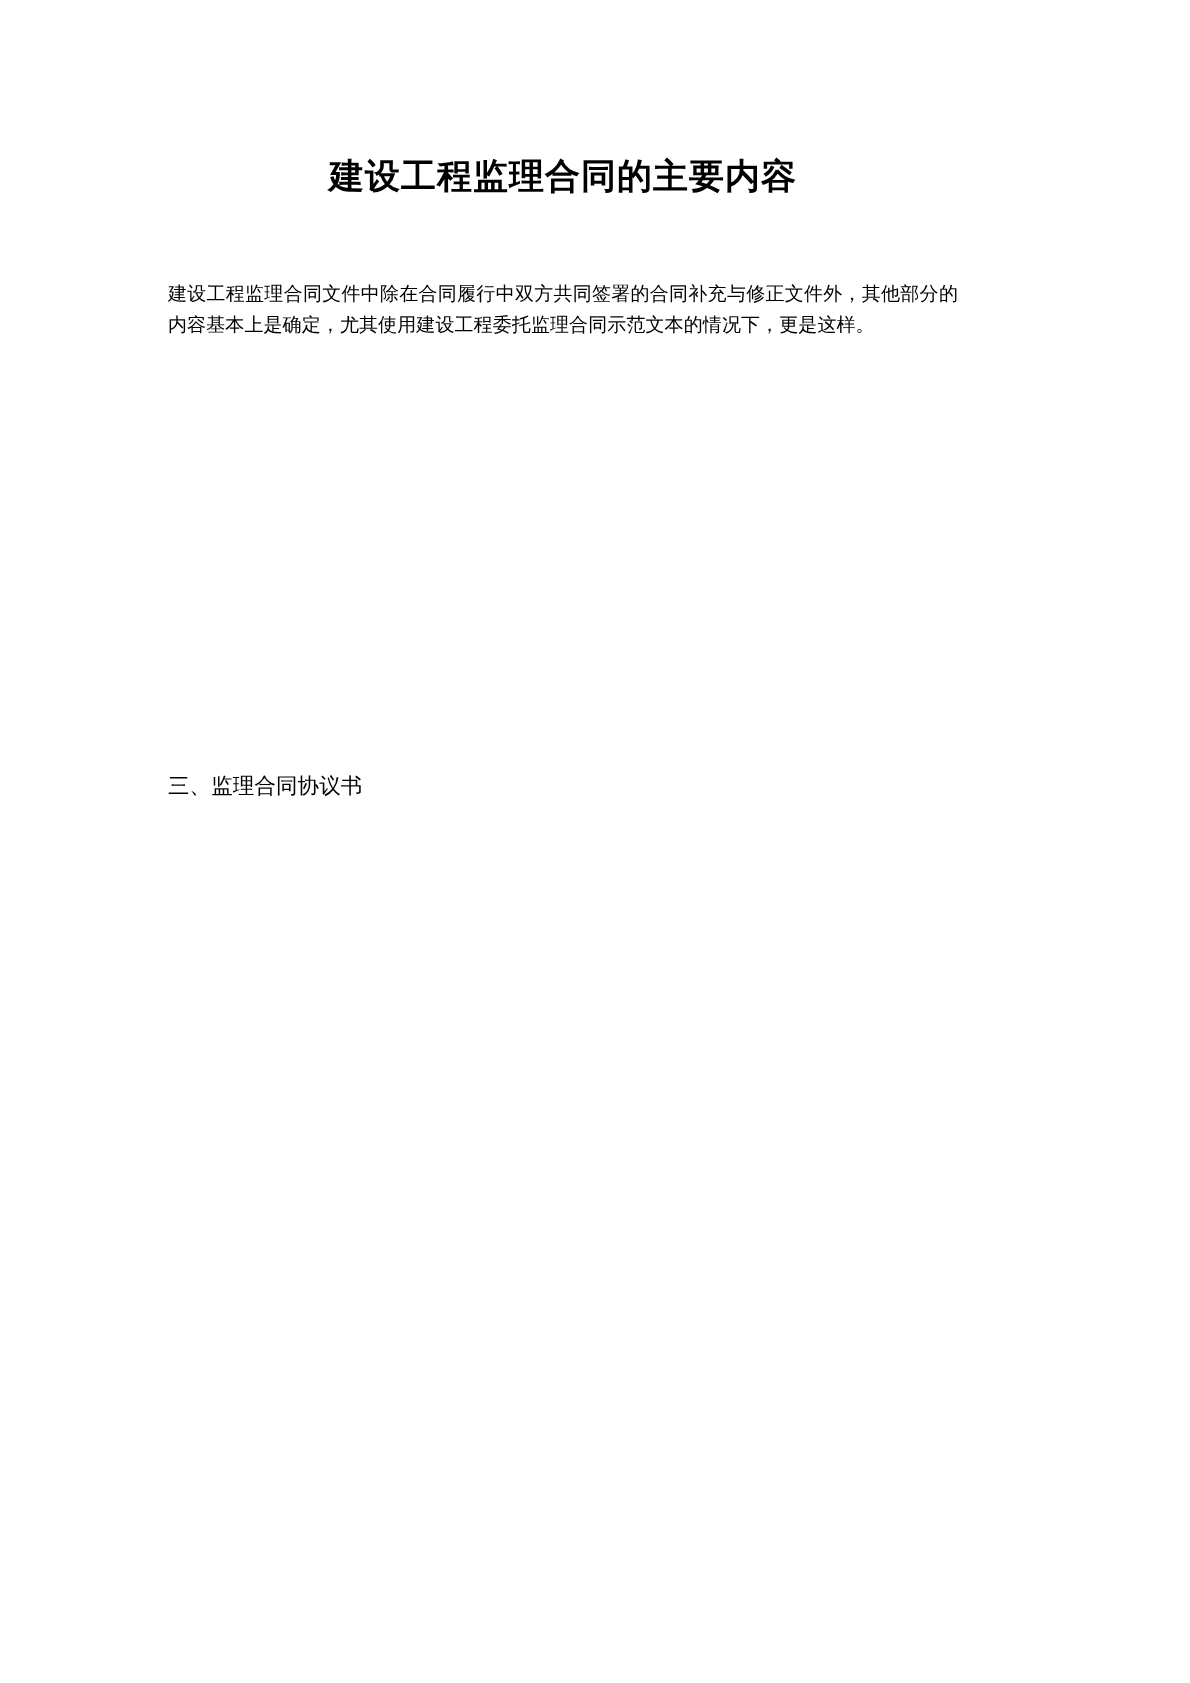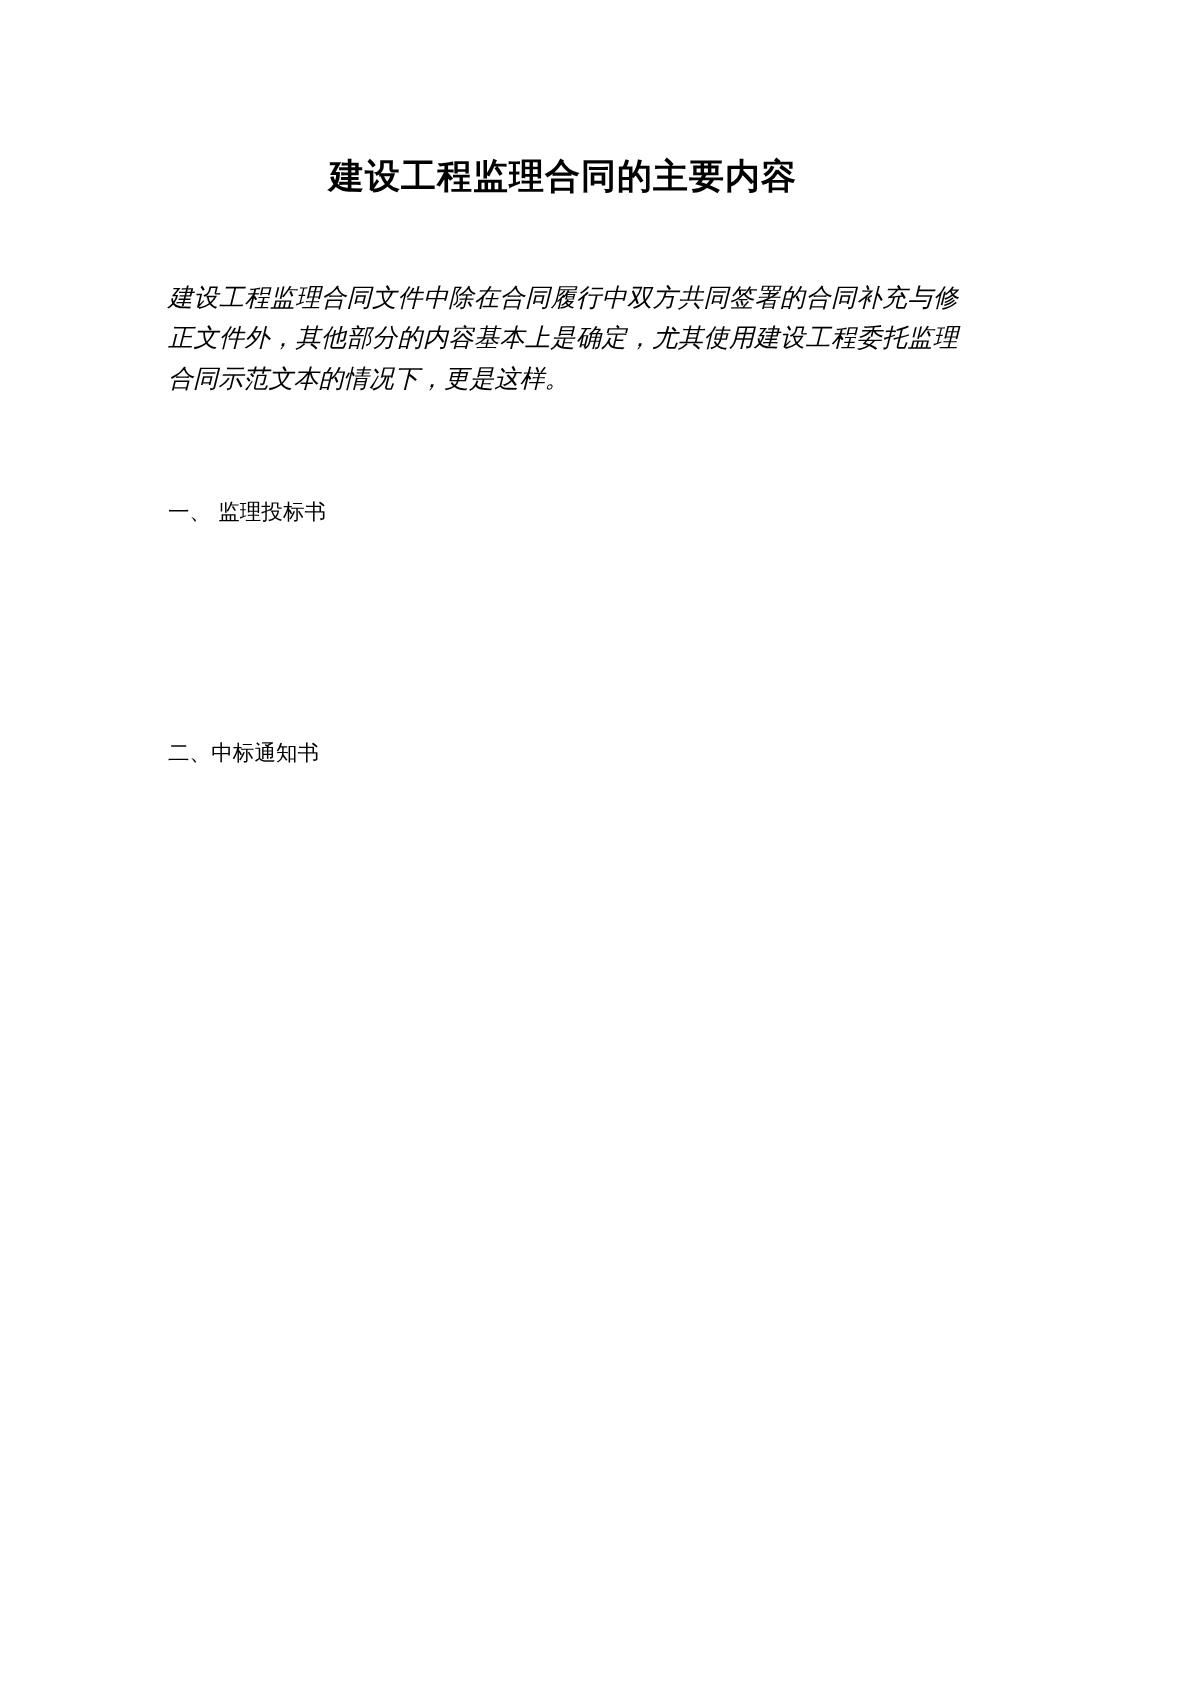--- a/index.html
+++ b/index.html
@@ -31,28 +31,27 @@
     font-size: 35px;
     font-weight: bold;
     text-align: center;
     letter-spacing: 1px;
     margin: 0;
     padding-top: 150px;
     line-height: 1.25;
     font-family: "DejaVu Serif", "Liberation Serif", serif;
   }
   .para {
-    font-size: 25px;
+    font-size: 19px;
     line-height: 1.62;
     text-align: justify;
     text-justify: inter-ideograph;
     margin: 0;
     letter-spacing: 0.1px;
     word-break: break-all;
-    font-style: italic;
   }
   .heading {
     font-size: 21.5px;
     line-height: 1.62;
     margin: 0;
     letter-spacing: 0.1px;
     white-space: pre;
   }
   .sp-intro { height: 80px; }
   .sp-after-intro { height: 96px; }
@@ -69,32 +68,31 @@
   <div class="content">
 
     <h1 class="doc-title">建设工程监理合同的主要内容</h1>
 
     <div class="sp-intro"></div>
 
     <p class="para">建设工程监理合同文件中除在合同履行中双方共同签署的合同补充与修正文件外，其他部分的内容基本上是确定，尤其使用建设工程委托监理合同示范文本的情况下，更是这样。</p>
 
     <div class="sp-after-intro"></div>
 
-    <p class="heading">一、 监理投标书</p>
 
     <div class="sp-after-h1"></div>
 
 
     <div class="sp-after-p2"></div>
 
 
     <div class="sp-after-p3"></div>
 
-    <p class="heading">二、中标通知书</p>
 
     <div class="sp-after-h2"></div>
 
 
     <div class="sp-after-p4"></div>
 
+    <p class="heading">三、监理合同协议书</p>
 
   </div>
 </div>
 
 </body></html>

